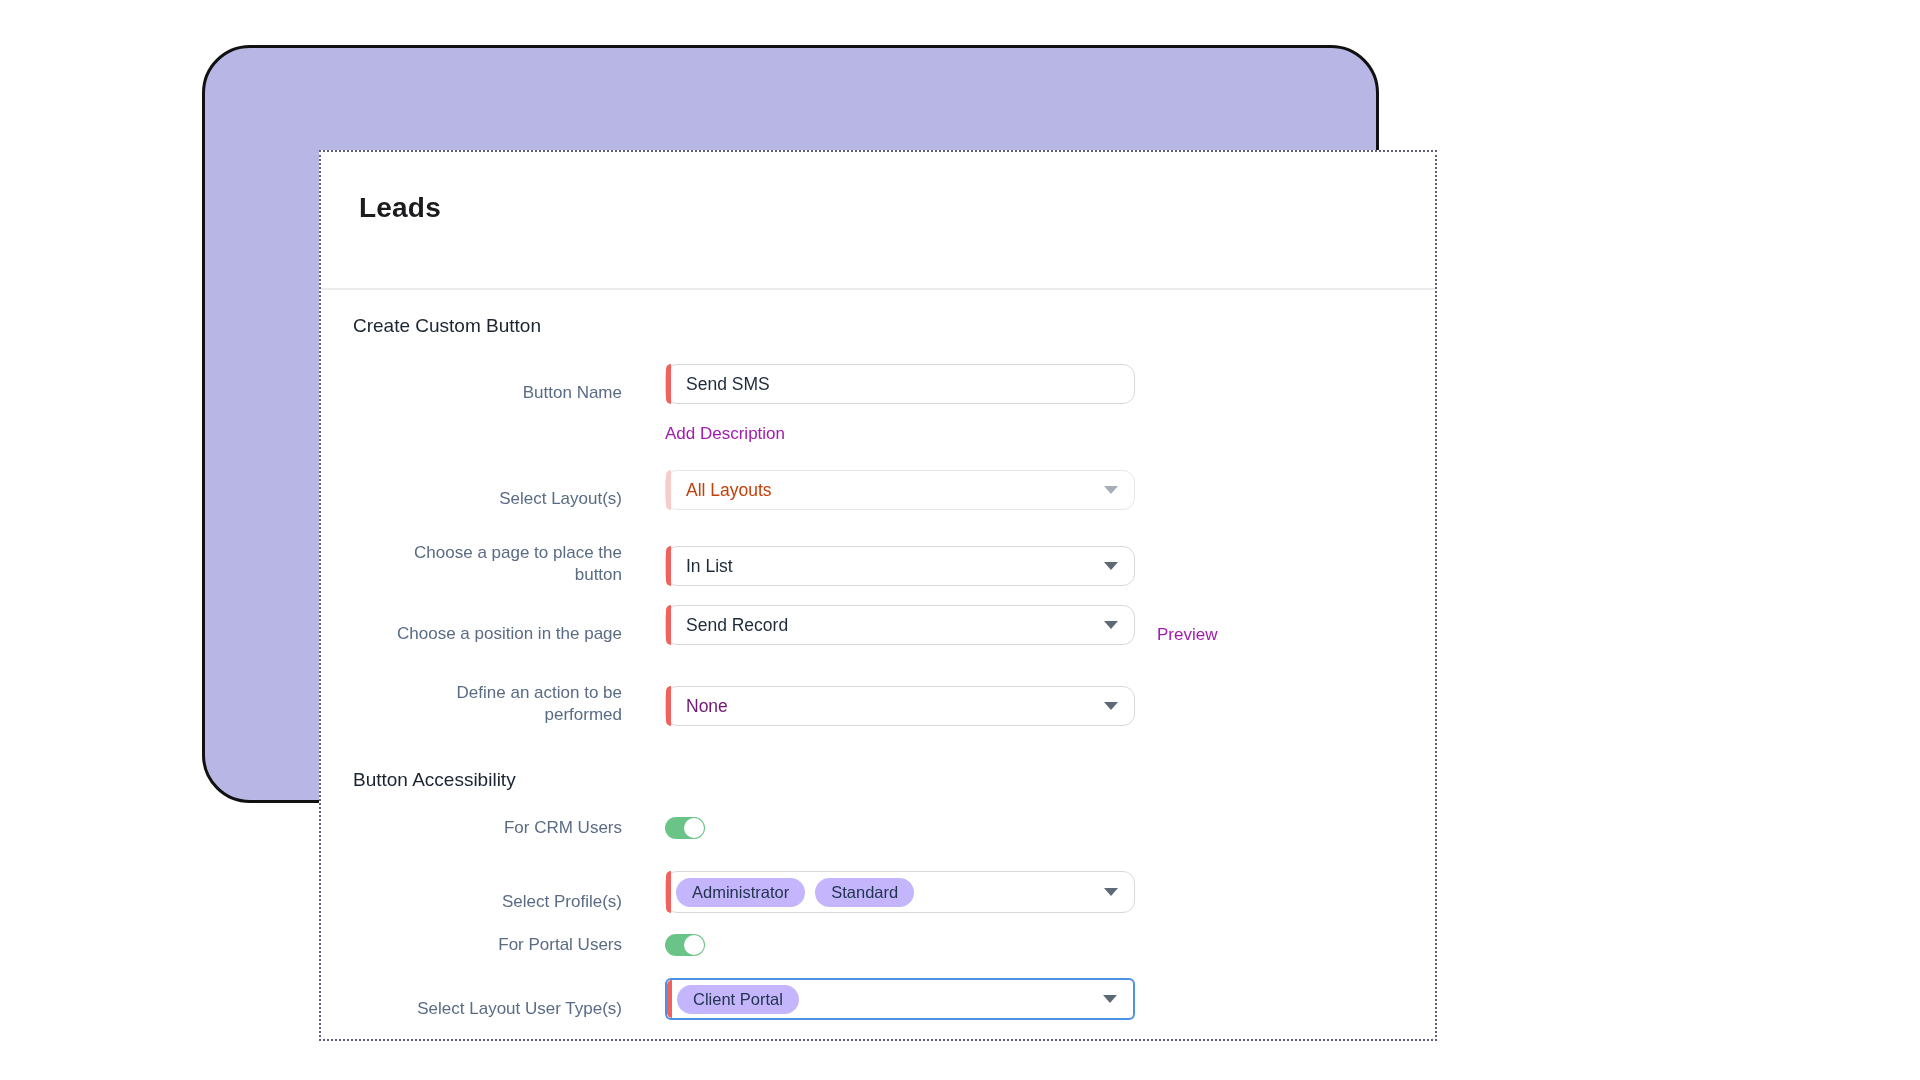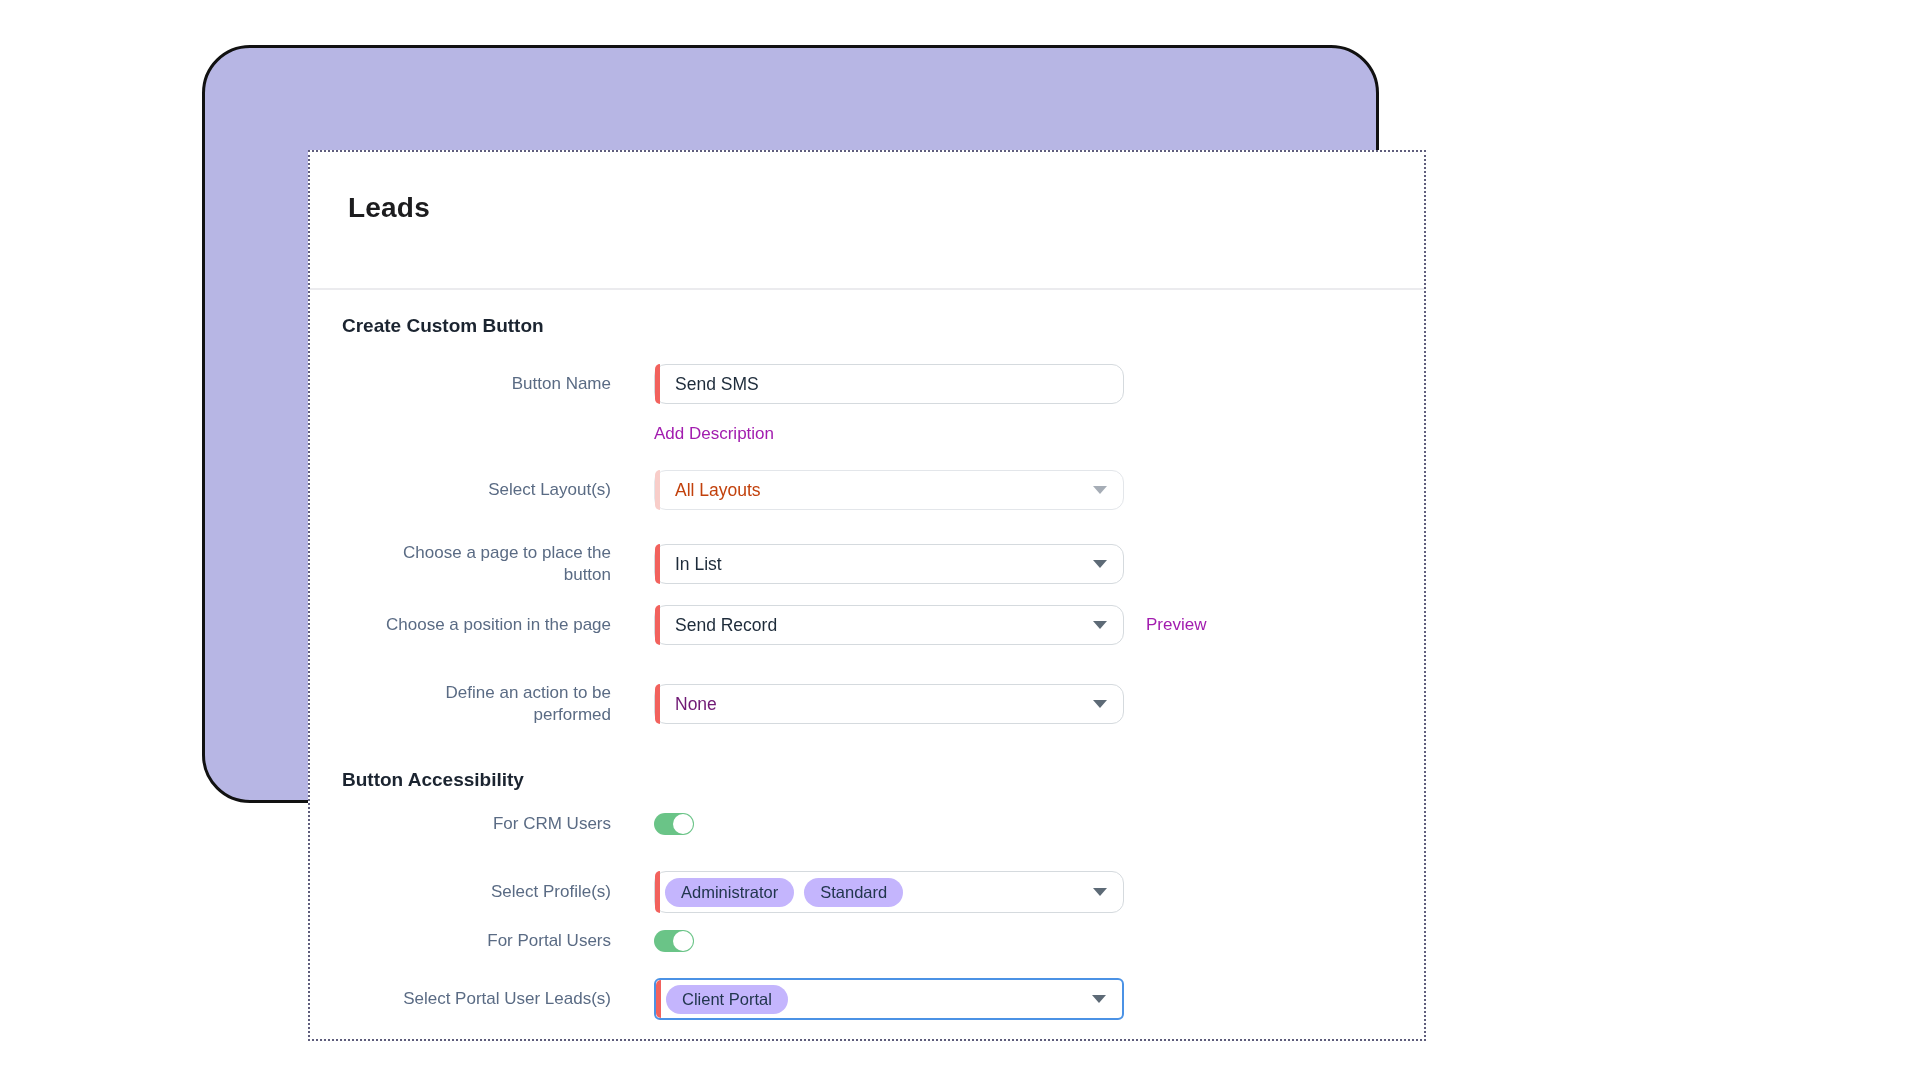--- a/index.html
+++ b/index.html
@@ -5,39 +5,39 @@
   * { margin:0; padding:0; box-sizing:border-box; }
   html,body { width:1920px; height:1080px; background:#ffffff; overflow:hidden;
               font-family:"Liberation Sans", sans-serif; }
   .stage { position:relative; width:1920px; height:1080px; }
 
   
   .purple-card { position:absolute; left:202px; top:45px; width:1177px; height:758px;
                  background:#b7b6e4; border:3px solid #111111; border-radius:48px; }
 
   
-  .panel { position:absolute; left:308px; top:150px; width:1118px; height:891px;
+  .panel { position:absolute; left:319px; top:150px; width:1118px; height:891px;
            background:#ffffff; border:2px dotted #5f5d7c;padding-left:44px; }
 
   .page-title { position:absolute; left:38px; top:40px; font-size:28px; font-weight:700;
                 color:#1c1c1e; letter-spacing:.2px; }
 
   
   .tabs { position:absolute; left:38px; top:103px; display:flex; gap:35px; }
   .tab { position:relative; font-size:20px; color:#222c38; line-height:24px;
          padding-bottom:12px; cursor:pointer; white-space:nowrap; }
   .tab.active { font-weight:700; }
   .tab.active::after { content:""; position:absolute; left:0; right:0; bottom:-8px;
                        height:6px; background:#3b82f0; border-radius:4px; }
   .tab-divider { position:absolute; left:0; right:0; top:136px; height:2px; background:#ebebee; }
 
-  .section-heading { position:absolute; left:32px; font-size:19px; font-weight:700; color:#1b2430; }
-
-  
-  .row { position:absolute; left:20px; display:flex; align-items:center; }
+  .section-heading { position:absolute; left:32px; font-size:19px; font-weight:400; color:#1b2430; }
+
+  
+  .row { position:absolute; left:20px; display:flex; align-items:flex-end; }
   .lbl { width:281px; flex-shrink:0; text-align:right; font-size:17px; color:#5a6b84;
          line-height:1.3; }
   .lbl .inner { display:inline-block; max-width:228px; }
   .gap { width:43px; flex-shrink:0; }
 
   .field { position:relative; width:470px; height:40px; background:#fff;
            border:1px solid #d5dade; border-radius:12px; display:flex; align-items:center;
            padding:0 40px 0 20px; font-size:17.5px; color:#1d2b3a; }
   .field .req-bar { position:absolute; left:0; top:-1px; bottom:-1px; width:5px;
                     background:#f2625d; border-radius:9px 0 0 9px; }
@@ -179,21 +179,21 @@
         <span class="inner">For Portal Users</span>
       </div>
       <div class="gap"></div>
       <div class="toggle">
         <span class="knob"></span>
       </div>
     </div>
 
     <div class="row" style="top:826px">
       <div class="lbl">
-        <span class="inner">Select Portal User Leads(s)</span>
+        <span class="inner">Select Layout User Type(s)</span>
       </div>
       <div class="gap"></div>
       <div class="field focused">
         <span class="req-bar"></span>
         <span class="chip-set">
           <span class="chip">Client Portal</span>
         </span>
         <span class="chev"></span>
       </div>
     </div>

